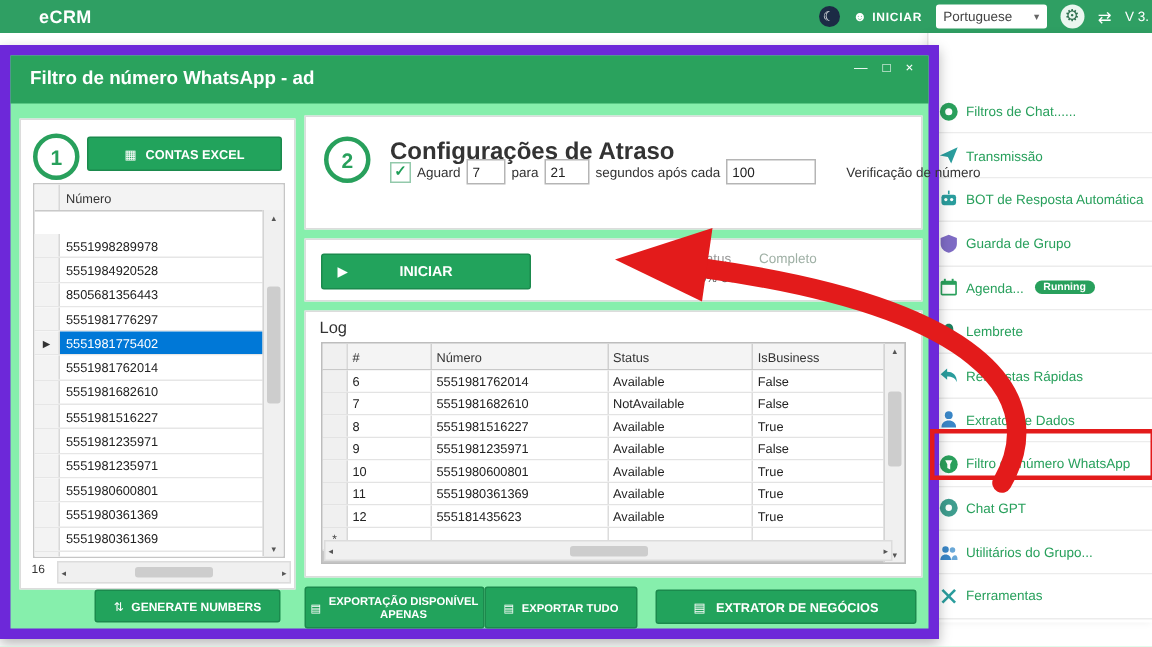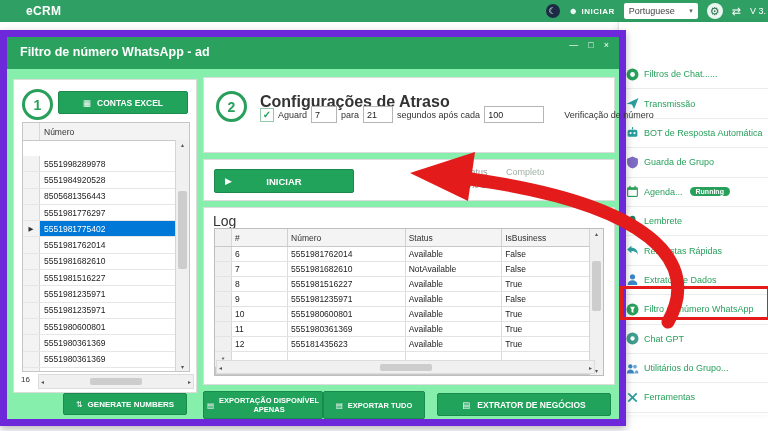--- a/index.html
+++ b/index.html
@@ -87,21 +87,21 @@
           padding:0 3px;font-size:9px;color:#222;}
   .w1{width:18px;} .w2{width:22px;} .w3{width:52px;}
   .verify-lbl{margin-left:16px;}
 
   
   .status-lbl{position:absolute;left:258px;top:7px;font-size:9px;color:#9a9a9a;}
   .status-val{position:absolute;left:302px;top:7px;font-size:9px;color:#9fb0a5;}
   .progress{position:absolute;left:258px;top:21px;font-size:8px;color:#555;}
 
   
-  .log-lbl{position:absolute;left:9px;top:5px;font-size:14px;color:#333;}
+  .log-lbl{position:absolute;left:9px;top:5px;font-size:11px;color:#333;}
   #loggrid{position:absolute;left:10px;top:20px;width:388px;height:146px;border:1px solid #bdbdbd;
            background:#c9c9c9;font-size:8.5px;color:#222;overflow:hidden;}
   #lgd-head{display:flex;height:17px;background:#f4f4f4;border-bottom:1px solid #c9c9c9;width:375px;}
   .lgd-sel{width:16px;flex:none;background:#f0f0f0;border-right:1px solid #d8d8d8;
            display:flex;align-items:center;justify-content:center;font-size:8px;color:#444;}
   .lgd-cell{display:flex;align-items:center;padding-left:3px;border-right:1px solid #dcdcdc;
             overflow:hidden;white-space:nowrap;background:#fff;}
   #lgd-head .lgd-cell{background:#f4f4f4;color:#333;border-right:1px solid #d0d0d0;}
   .c0{width:54px;} .c1{width:118px;} .c2{width:96px;} .c3{width:87px;}
   .lgd-row{display:flex;height:14px;border-bottom:1px solid #e3e3e3;width:375px;background:#fff;}

